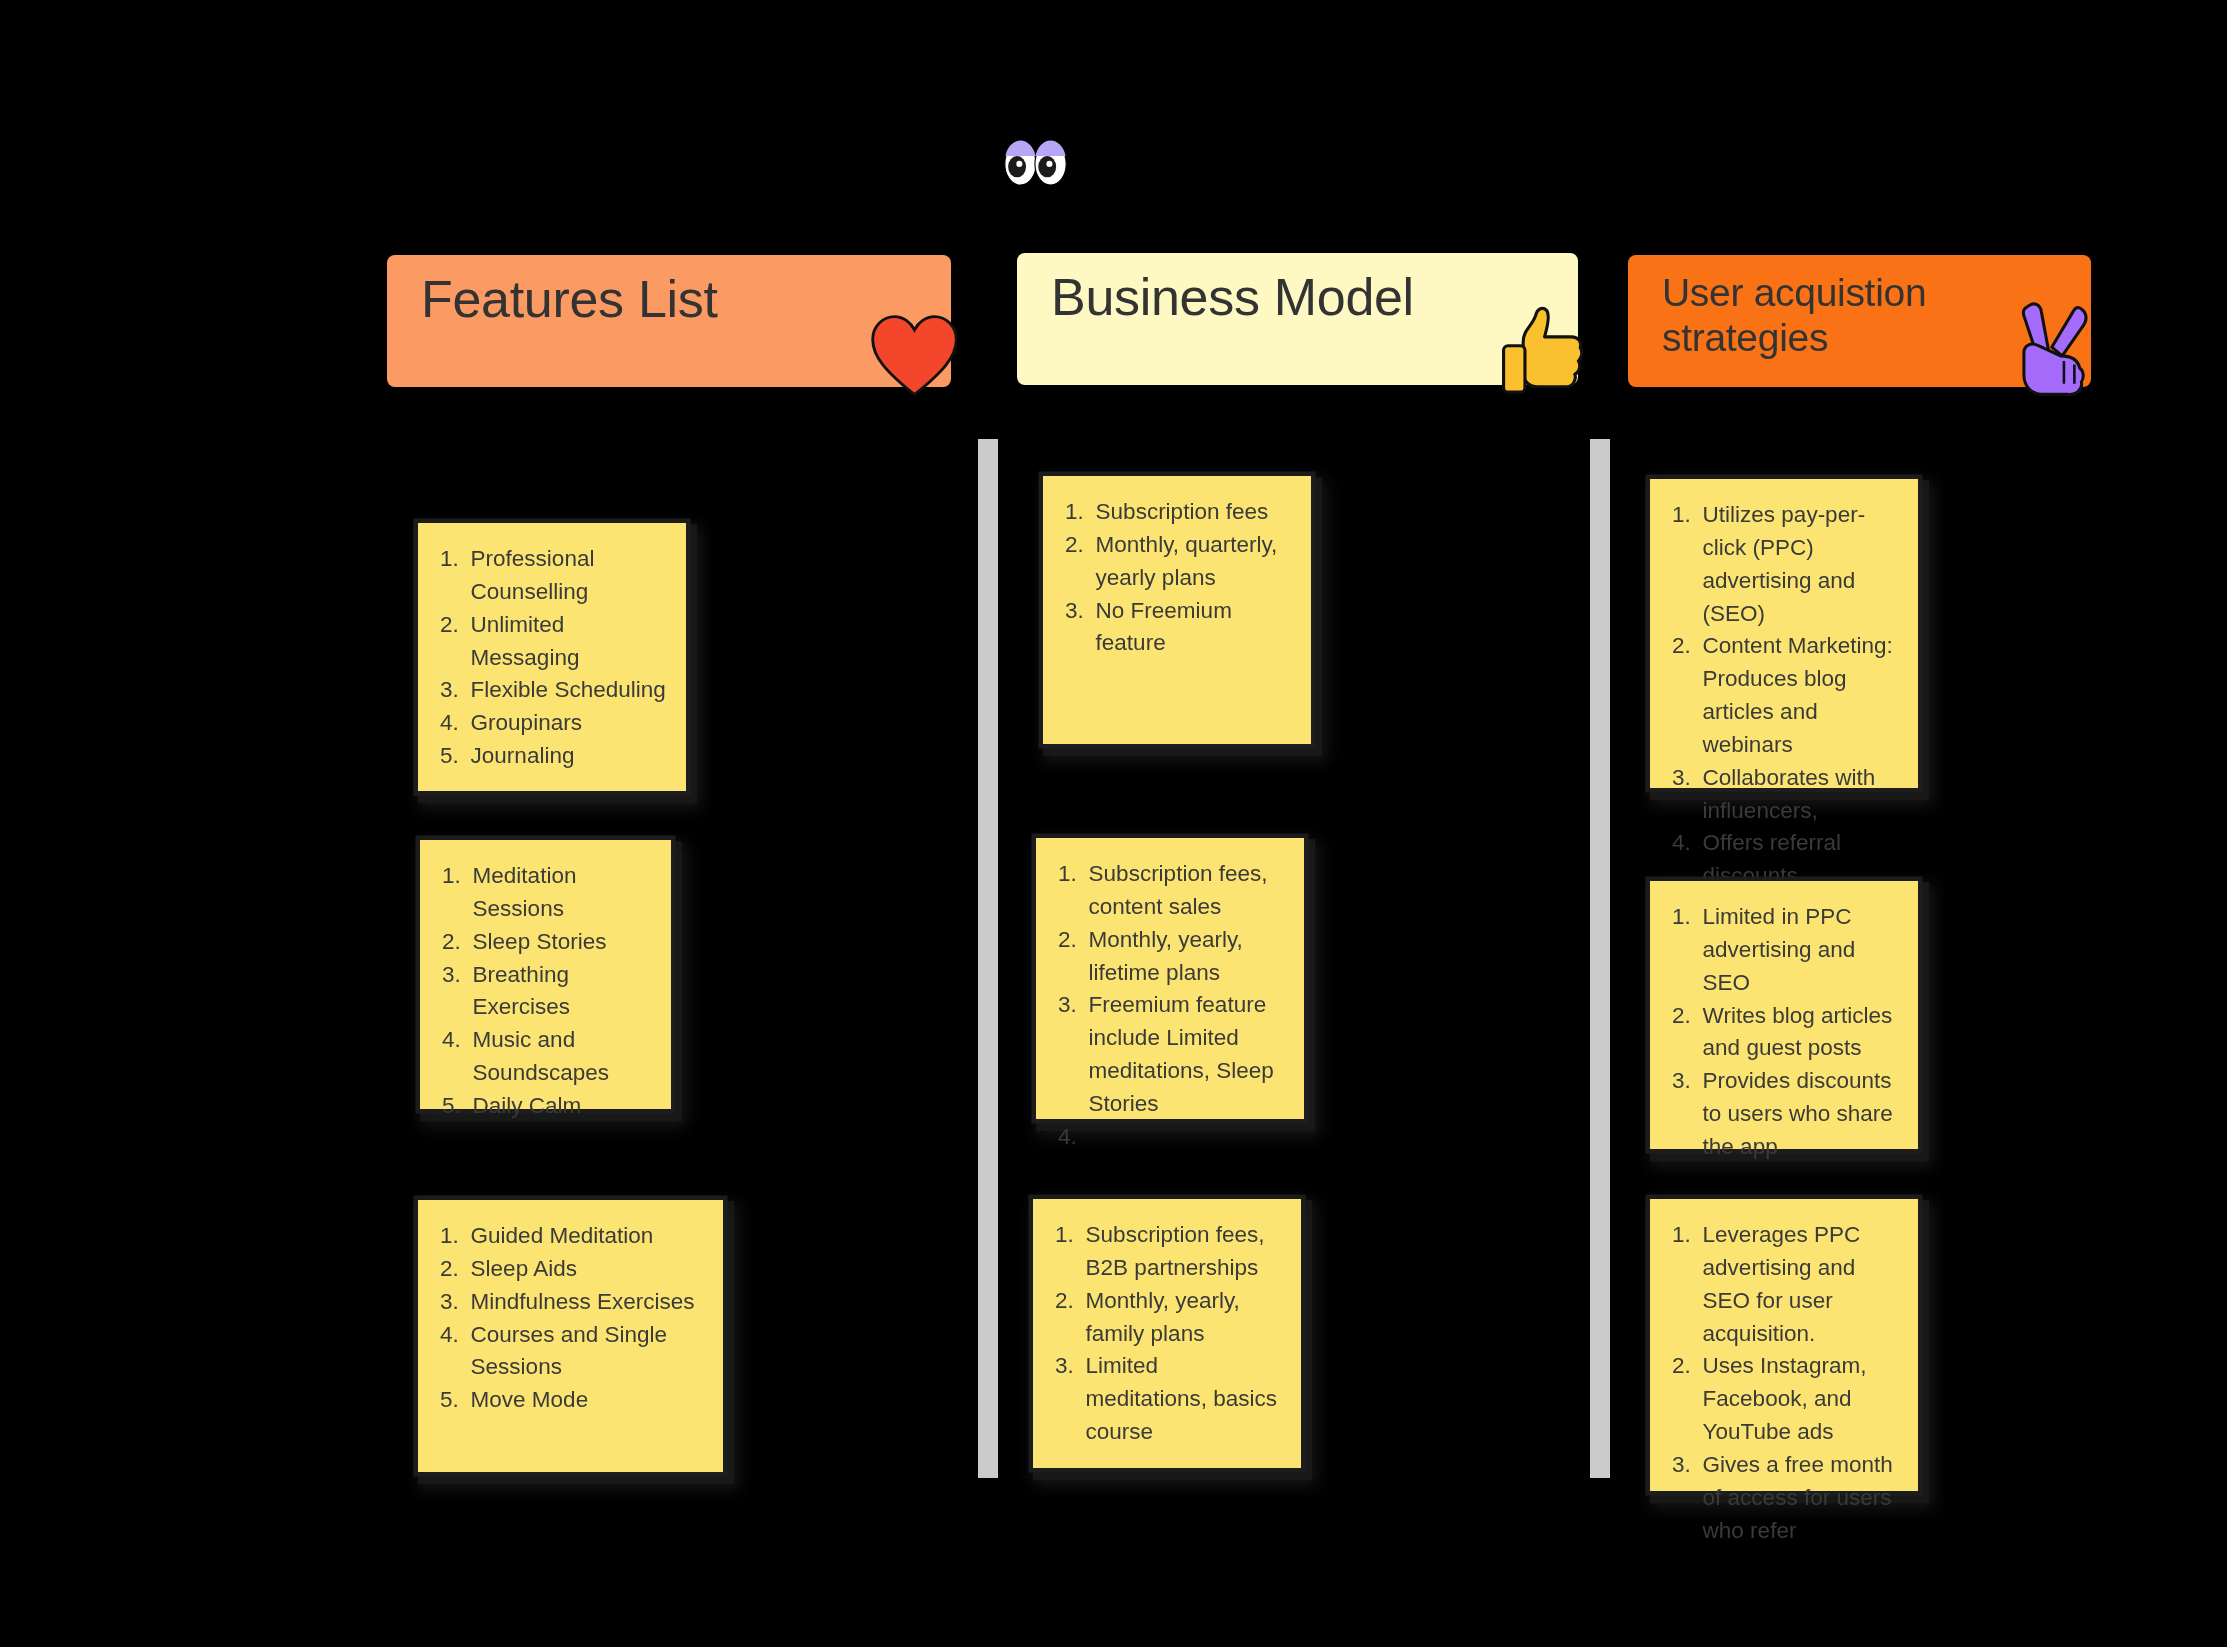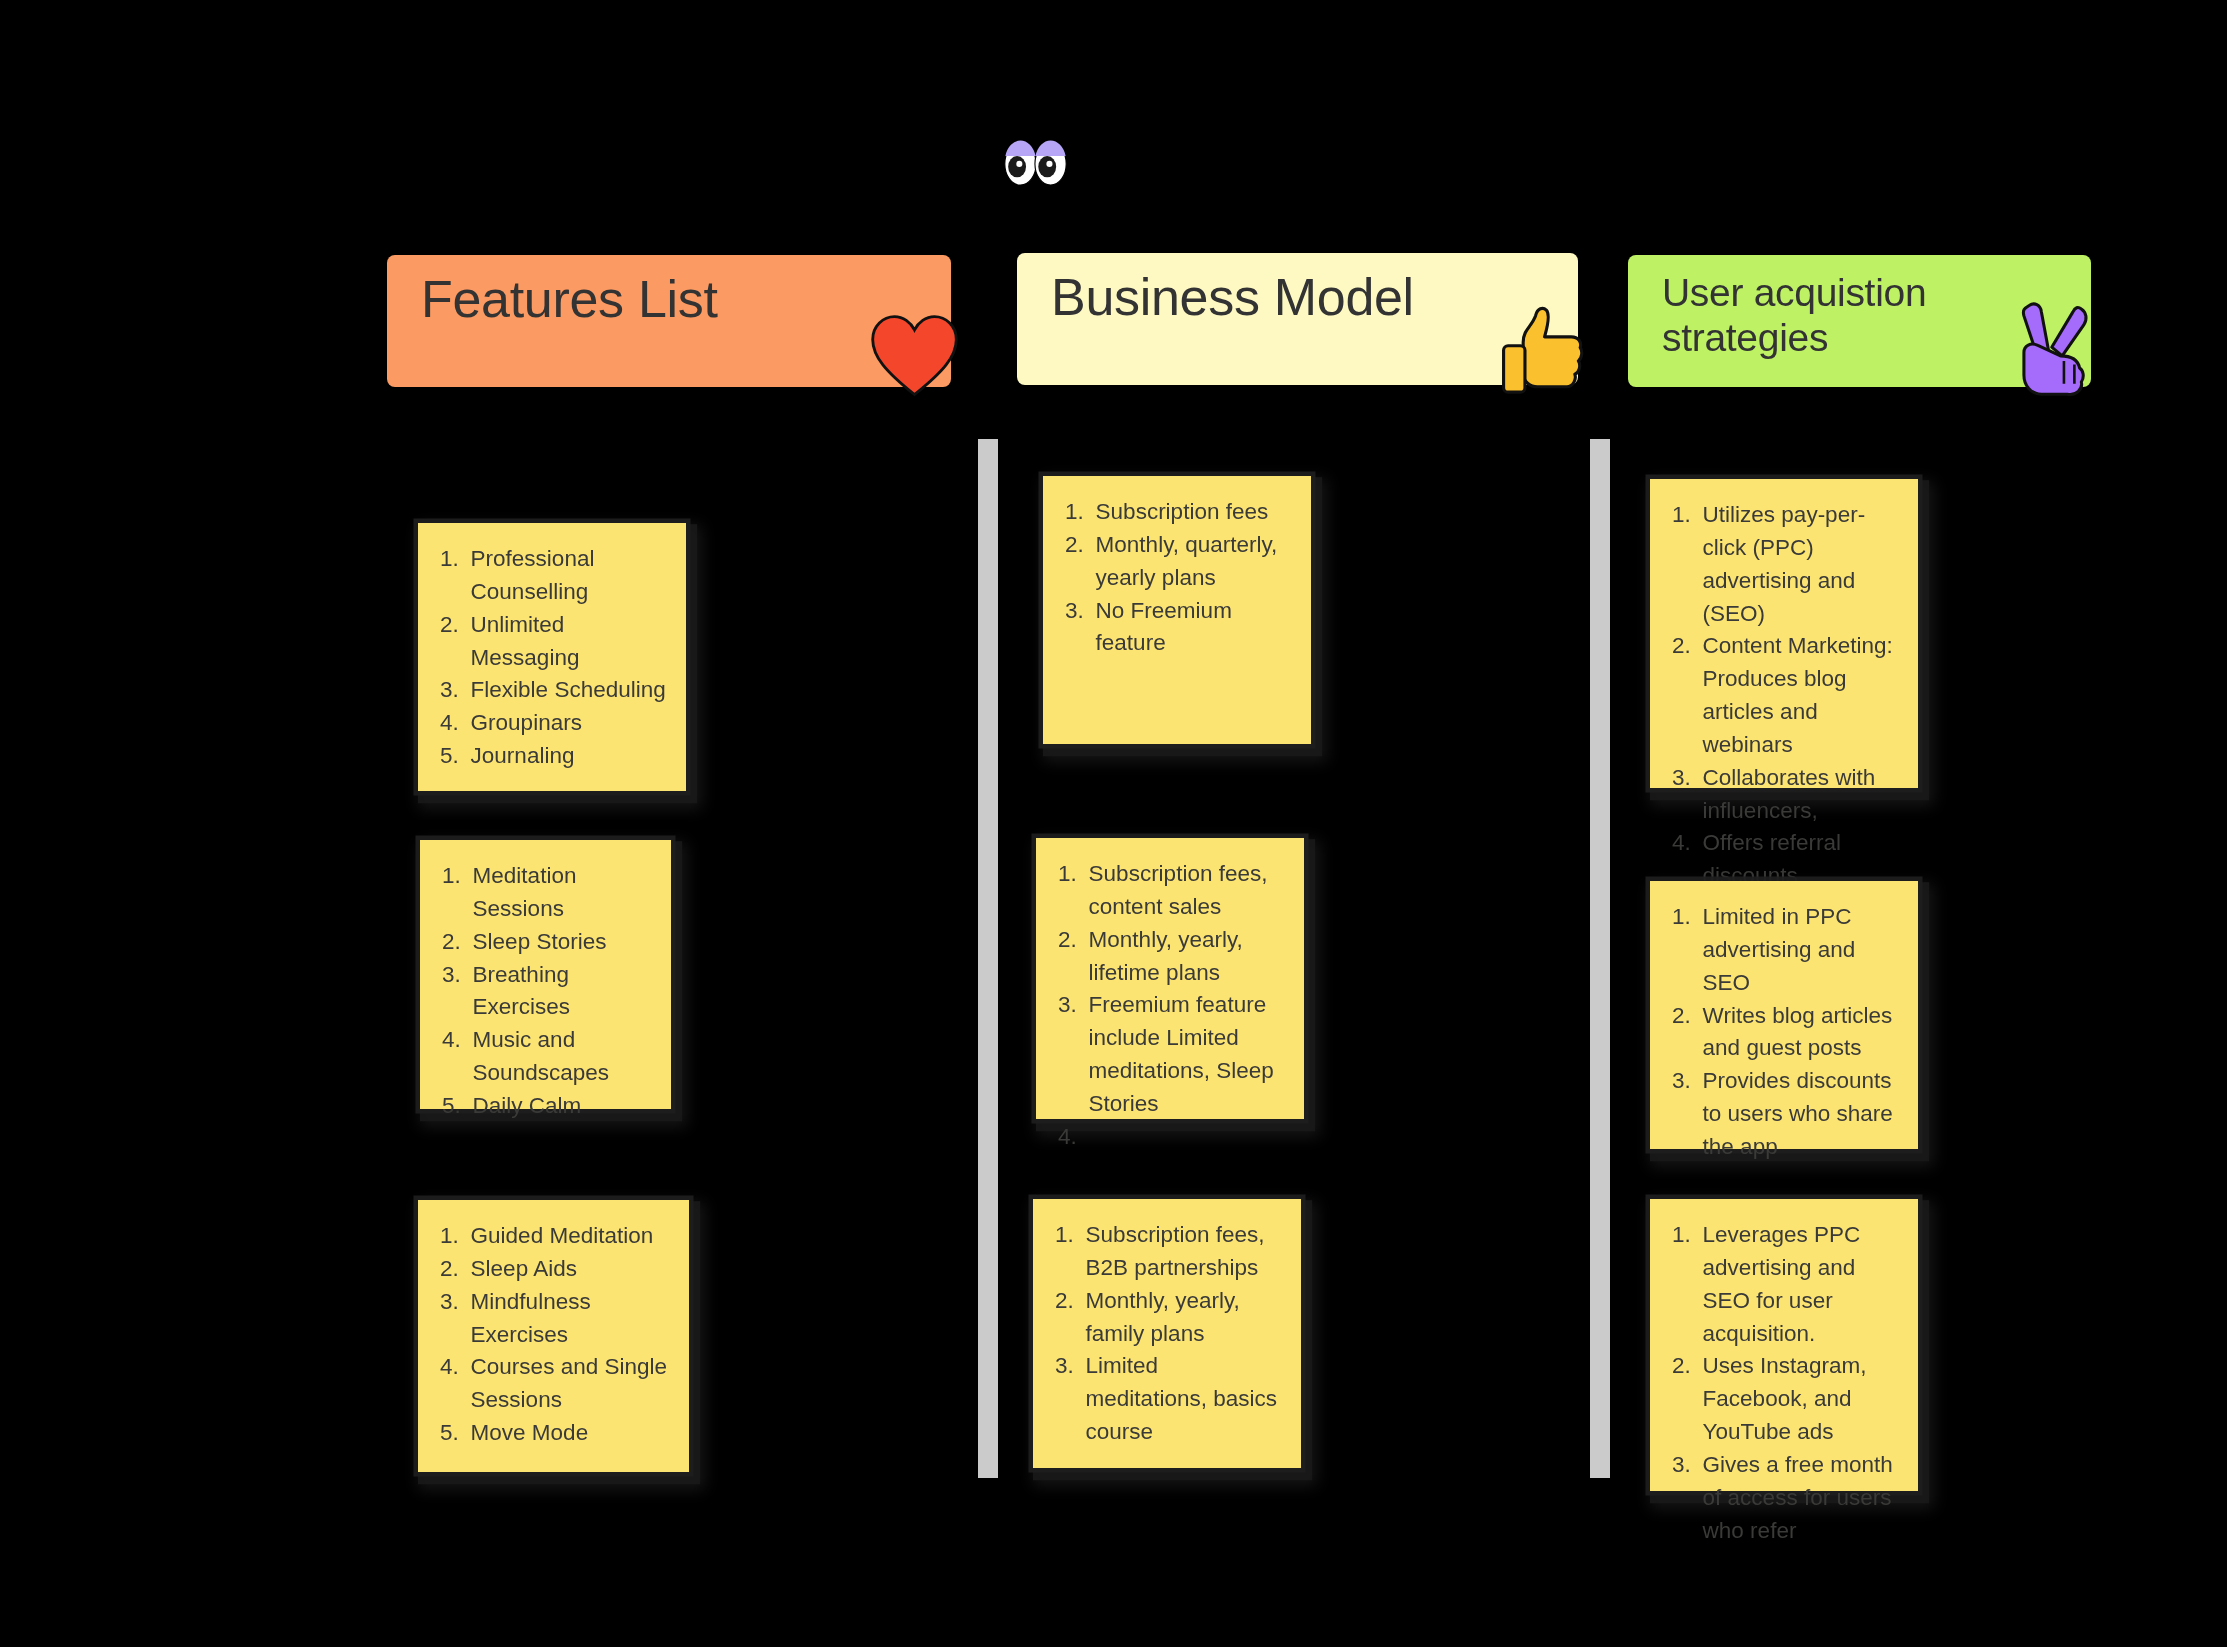--- a/index.html
+++ b/index.html
@@ -57,21 +57,21 @@
     position: absolute;
     right: -12.3px;
     bottom: -15.7px;
     width: 95px;
     height: 95px;
     z-index: 3;
   }
 
   #header-0 { left: 387px;  top: 255px;  width: 564px; height: 132px; background: #FB9A62; }
   #header-1 { left: 1017px; top: 253px;  width: 561px; height: 132px; background: #fef9c3; }
-  #header-2 { left: 1628px; top: 255px;  width: 463px;  height: 132px; background: #bef264; }
+  #header-2 { left: 1628px; top: 255px;  width: 463px;  height: 132px; background: #f97316; }
 
   #header-2 .title { font-size: 39px; line-height: 1.17; }
   #header-0 .badge { right: -11.2px; bottom: -17px; }
   #header-1 .badge { right: -7.9px; bottom: -15.7px; width: 90px; height: 98px; }
   #header-2 .badge { right: -5.6px; bottom: -12.3px; width: 87px; height: 101px; }
 
   
   .divider {
     position: absolute;
     width: 20px;
@@ -118,21 +118,21 @@
   }
   .note li::marker {
     font-size: 22.5px;
     color: #3A3A38;
   }
   .note li.empty { min-height: 33px; }
 
   
   #note-0-0 { left: 418px;  top: 479px;  width: 268px; height: 268px; margin-top: 44px; }
   #note-0-1 { left: 420px;  top: 840px; width: 251px; height: 269px; }
-  #note-0-2 { left: 418px;  top: 1200px; width: 271px; height: 272px; }
+  #note-0-2 { left: 418px;  top: 1200px; width: 305px; height: 272px; }
   
   #note-1-0 { left: 1043px; top: 476px;  width: 268px; height: 268px; }
   #note-1-1 { left: 1036px; top: 838px; width: 268px; height: 281px; }
   #note-1-2 { left: 1033px; top: 1199px; width: 268px; height: 269px; }
   
   #note-2-0 { left: 1650px; top: 479px;  width: 268px; height: 309px; }
   #note-2-1 { left: 1650px; top: 881px; width: 268px; height: 268px; }
   #note-2-2 { left: 1650px; top: 1199px; width: 268px; height: 292px; }
 </style>
 </head>

